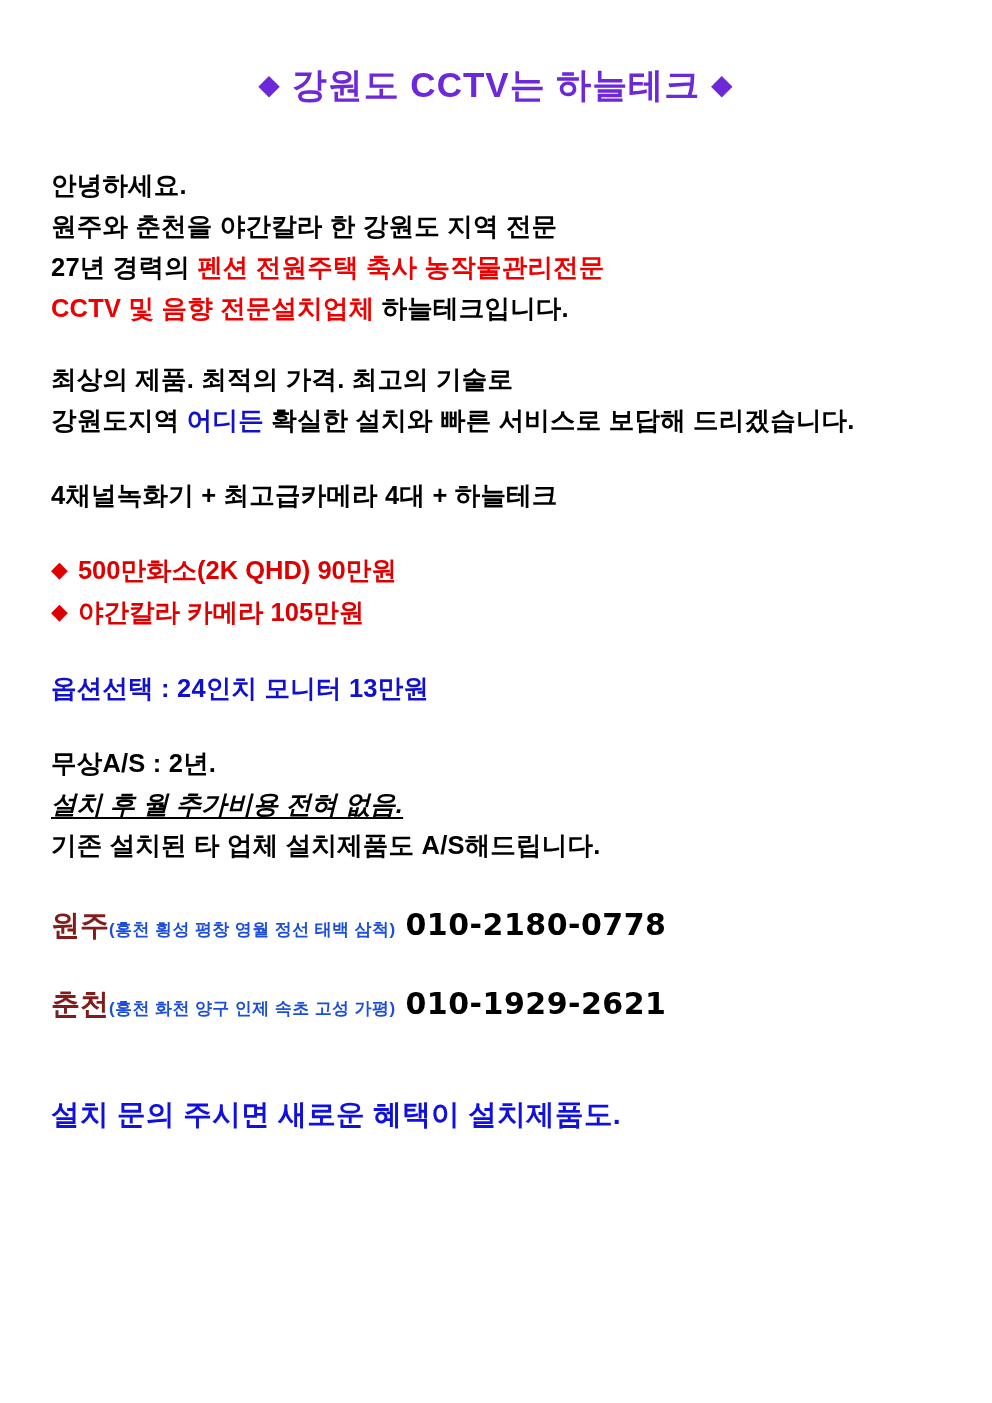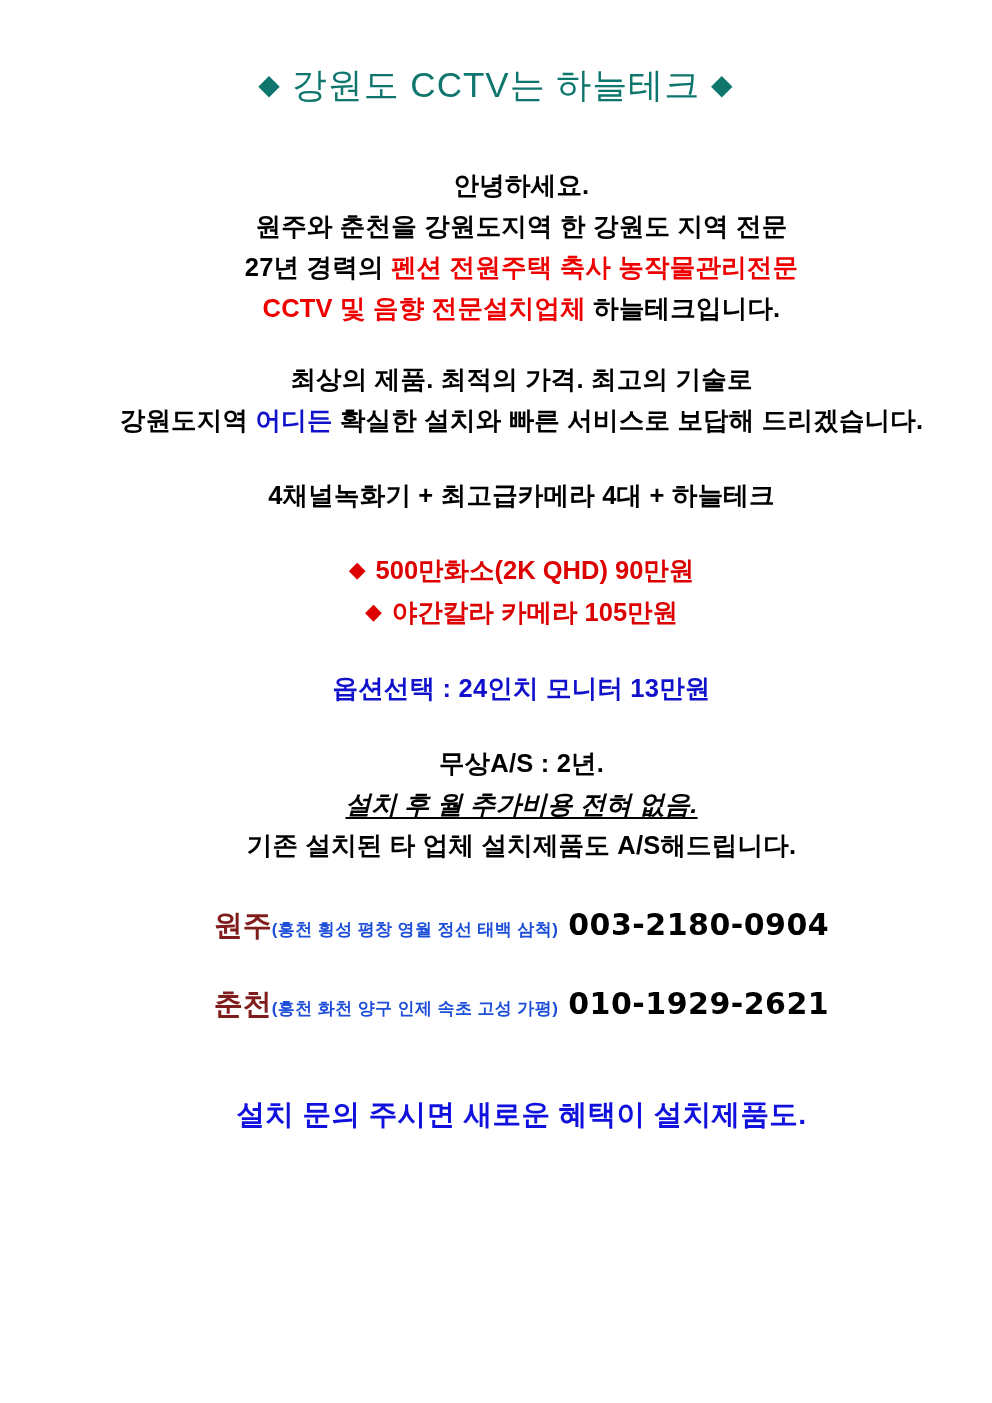--- a/index.html
+++ b/index.html
@@ -18,30 +18,29 @@
   .page {
     width: 992px;
     height: 1403px;
     box-sizing: border-box;
     padding: 0;
     position: relative;
   }
   .title {
     text-align: center;
     font-size: 35px;
-    font-weight: normal;
+    font-weight: bold;
     letter-spacing: 1px;
     margin: 62px 0 0 0;
-    color: #0f766e;
+    color: #6d28d9;
     white-space: nowrap;
   }
   .body-block {
     margin-left: 51px;
     margin-top: 56px;
-    text-align: center;
   }
   .line {
     font-size: 25.5px;
     font-weight: bold;
     line-height: 41px;
     white-space: nowrap;
     letter-spacing: 0.2px;
   }
   .gap-sm { height: 22px; }
   .gap-md { height: 30px; }
@@ -112,21 +111,21 @@
 
   <div class="title">
     <span class="title-diamond">◆</span>
     <span>강원도 CCTV는 하늘테크</span>
     <span class="title-diamond">◆</span>
   </div>
 
   <div class="body-block">
 
     <div class="line">안녕하세요.</div>
-    <div class="line">원주와 춘천을 강원도지역 한 강원도 지역 전문</div>
+    <div class="line">원주와 춘천을 야간칼라 한 강원도 지역 전문</div>
     <div class="line">
       <span class="black">27년 경력의 </span><span class="red">펜션 전원주택 축사 농작물관리전문</span>
     </div>
     <div class="line">
       <span class="red">CCTV 및 음향 전문설치업체</span><span class="black"> 하늘테크입니다.</span>
     </div>
 
     <div class="gap-md"></div>
 
     <div class="line">최상의 제품. 최적의 가격. 최고의 기술로</div>
@@ -155,21 +154,21 @@
 
     <div class="line">무상A/S : 2년.</div>
     <div class="line">
       <span class="underline-txt">설치 후 월 추가비용 전혀 없음.</span>
     </div>
     <div class="line">기존 설치된 타 업체 설치제품도 A/S해드립니다.</div>
 
     <div class="gap-md"></div>
 
     <div class="contact-line">
-      <span class="city">원주</span><span class="region">(홍천 횡성 평창 영월 정선 태백 삼척)</span><span class="phone">003-2180-0904</span>
+      <span class="city">원주</span><span class="region">(홍천 횡성 평창 영월 정선 태백 삼척)</span><span class="phone">010-2180-0778</span>
     </div>
 
     <div class="gap-sm"></div>
 
     <div class="contact-line">
       <span class="city">춘천</span><span class="region">(홍천 화천 양구 인제 속초 고성 가평)</span><span class="phone">010-1929-2621</span>
     </div>
 
     <div class="gap-lg"></div>
     <div class="gap-md"></div>

